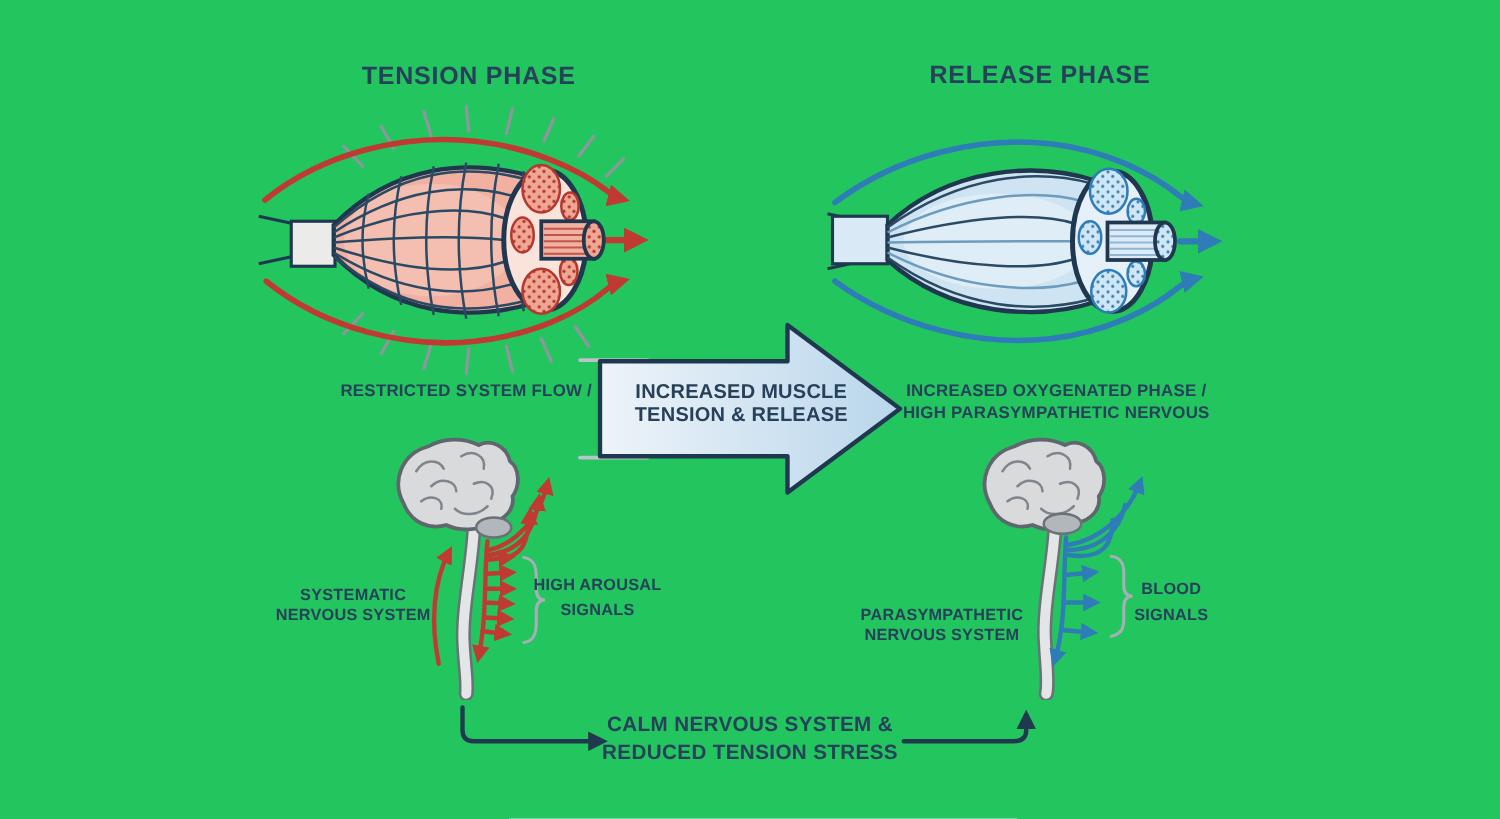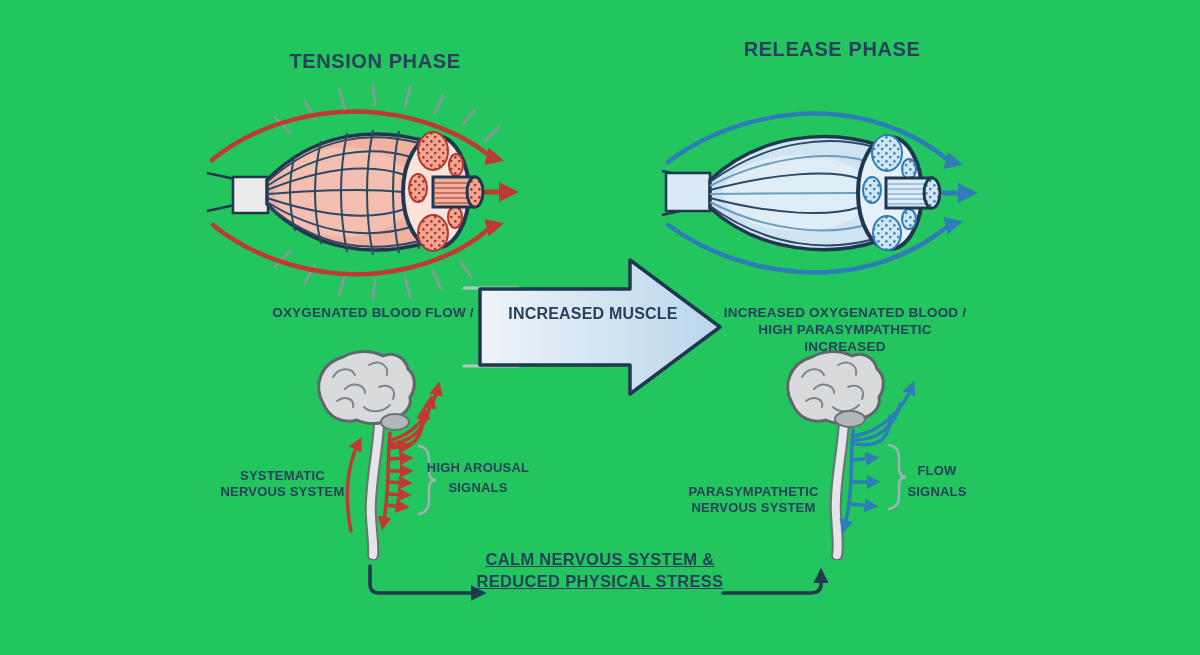--- a/index.html
+++ b/index.html
@@ -19,21 +19,21 @@
   .footer{font-size:16.5px;line-height:22px;letter-spacing:.3px;}
   svg{display:block;}
   .line{display:block;}
 </style>
 </head>
 <body>
 
 <div class="canvas">
 
   <div class="txt title" style="left:270px;top:50px;width:210px;">TENSION PHASE</div>
-  <div class="txt title" style="left:727px;top:38px;width:210px;">RELEASE PHASE</div>
+  <div class="txt title" style="left:727px;top:49px;width:210px;">RELEASE PHASE</div>
 
   <svg class="abs" style="left:205px;top:83px;" width="330" height="220" viewBox="0 0 330 220">
     <defs>
       <marker id="mRed" viewBox="0 0 10 10" refX="6" refY="5" markerWidth="4" markerHeight="4" orient="auto-start-reverse">
         <path d="M0,0 L10,5 L0,10 Z" fill="#c03a31"></path>
       </marker>
       <marker id="mBlue" viewBox="0 0 10 10" refX="6" refY="5" markerWidth="4" markerHeight="4" orient="auto-start-reverse">
         <path d="M0,0 L10,5 L0,10 Z" fill="#2e7cb8"></path>
       </marker>
       <marker id="mNavy" viewBox="0 0 10 10" refX="6" refY="5" markerWidth="4.5" markerHeight="4.5" orient="auto-start-reverse">
@@ -175,36 +175,37 @@
           <line x1="228" y1="94" x2="268" y2="94"></line>
         <line x1="228" y1="99" x2="268" y2="99"></line>
           <line x1="228" y1="104" x2="268" y2="104"></line>
         <line x1="228" y1="109" x2="268" y2="109"></line>
       </g>
       <ellipse cx="272" cy="98" rx="8" ry="15" fill="url(#bdots)" stroke="#1f3850" stroke-width="3"></ellipse>
     </g>
   </svg>
 
   <div class="txt caption" style="left:258px;top:304px;width:230px;">
-    <span class="line">OXYGENATED BLOOD FLOW /</span>
+    <span class="line">RESTRICTED SYSTEM FLOW /</span>
   </div>
   <div class="txt caption" style="left:722px;top:304px;width:246px;">
-    <span class="line">INCREASED OXYGENATED BLOOD /</span>
-    <span class="line">HIGH PARASYMPATHETIC INCREASED</span>
+    <span class="line">INCREASED OXYGENATED PHASE /</span>
+    <span class="line">HIGH PARASYMPATHETIC NERVOUS</span>
   </div>
 
   <svg class="abs" style="left:462px;top:252px;" width="275" height="150" viewBox="0 0 275 150">
     <g stroke="#bcc2c9" stroke-width="3" stroke-linecap="round">
       <line x1="2" y1="36" x2="56" y2="36"></line>
       <line x1="2" y1="114" x2="56" y2="114"></line>
     </g>
     <polygon points="18,37 168,37 168,8 258,75 168,142 168,113 18,113" fill="url(#gArrow)" stroke="#1f3850" stroke-width="3.5" stroke-linejoin="round"></polygon>
   </svg>
   <div class="txt arrowtext" style="left:468px;top:305px;width:250px;">
     <span class="line">INCREASED MUSCLE</span>
+    <span class="line">TENSION &amp; RELEASE</span>
   </div>
 
   <svg class="abs" style="left:295px;top:345px;" width="200" height="215" viewBox="0 0 200 215">
     <g fill="none" stroke-linecap="round">
       <path d="M 84,80 C 82,112 74,146 76,172 C 77,190 79,200 78,210" stroke="#6a7177" stroke-width="12"></path>
       <path d="M 84,80 C 82,112 74,146 76,172 C 77,190 79,200 78,210" stroke="#e4e5e6" stroke-width="8"></path>
     </g>
     <g>
       <path d="M 28,58 C 18,40 26,18 48,12 C 60,5 76,5 88,11 C 98,6 110,12 113,24 C 121,30 121,44 115,52 C 117,62 109,71 98,73 C 88,80 72,80 62,75 C 48,79 34,73 28,58 Z" fill="#d8dadb" stroke="#5f666d" stroke-width="3" stroke-linejoin="round"></path>
       <g stroke="#7e858d" stroke-width="2" fill="none" stroke-linecap="round">
@@ -273,29 +274,29 @@
   </div>
   <div class="txt siglabel" style="left:420px;top:458px;width:116px;line-height:20px;">
     <span class="line">HIGH AROUSAL</span>
     <span class="line">SIGNALS</span>
   </div>
   <div class="txt sidelabel" style="left:656px;top:484px;width:195px;">
     <span class="line">PARASYMPATHETIC</span>
     <span class="line">NERVOUS SYSTEM</span>
   </div>
   <div class="txt siglabel" style="left:880px;top:460px;width:114px;line-height:21px;">
-    <span class="line">FLOW</span>
+    <span class="line">BLOOD</span>
     <span class="line">SIGNALS</span>
   </div>
 
   <svg class="abs" style="left:355px;top:558px;" width="500" height="60" viewBox="0 0 500 60">
     <g fill="none" stroke="#20394f" stroke-width="3.5" stroke-linecap="round">
       <path d="M 15,8 L 15,26 Q 15,35 24,35 L 125,35" marker-end="url(#mNavy)"></path>
       <path d="M 368,35 L 456,35 Q 466,35 466,26 L 466,16" marker-end="url(#mNavy)"></path>
     </g>
   </svg>
 
-  <div class="txt footer" style="left:420px;top:548px;width:360px;text-decoration:underline;">
+  <div class="txt footer" style="left:420px;top:569px;width:360px;">
     <span class="line">CALM NERVOUS SYSTEM &amp;</span>
-    <span class="line">REDUCED PHYSICAL STRESS</span>
+    <span class="line">REDUCED TENSION STRESS</span>
   </div>
 
 </div>
 
 </body></html>

